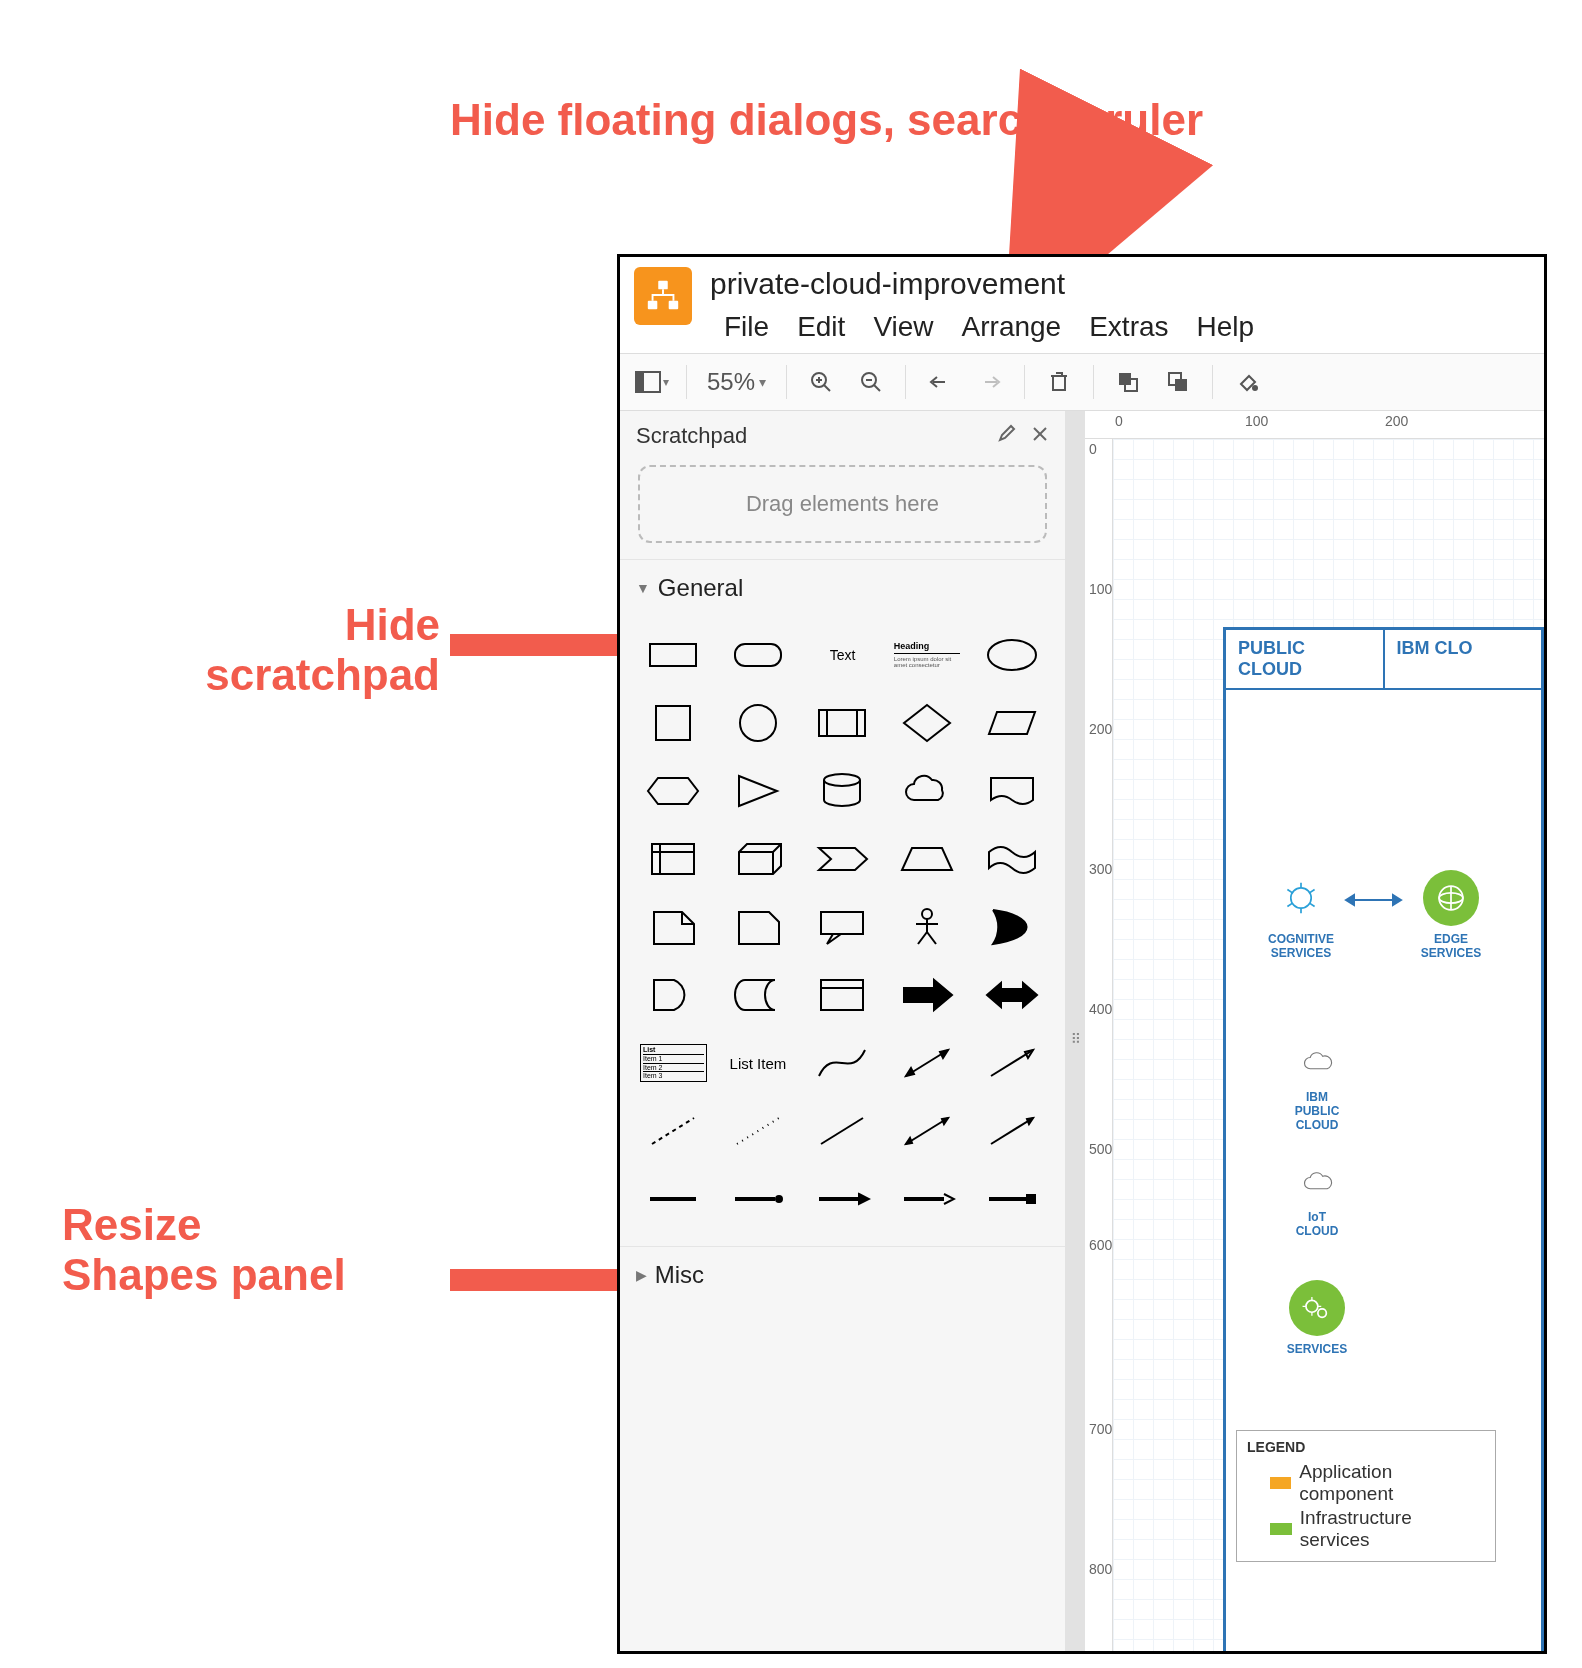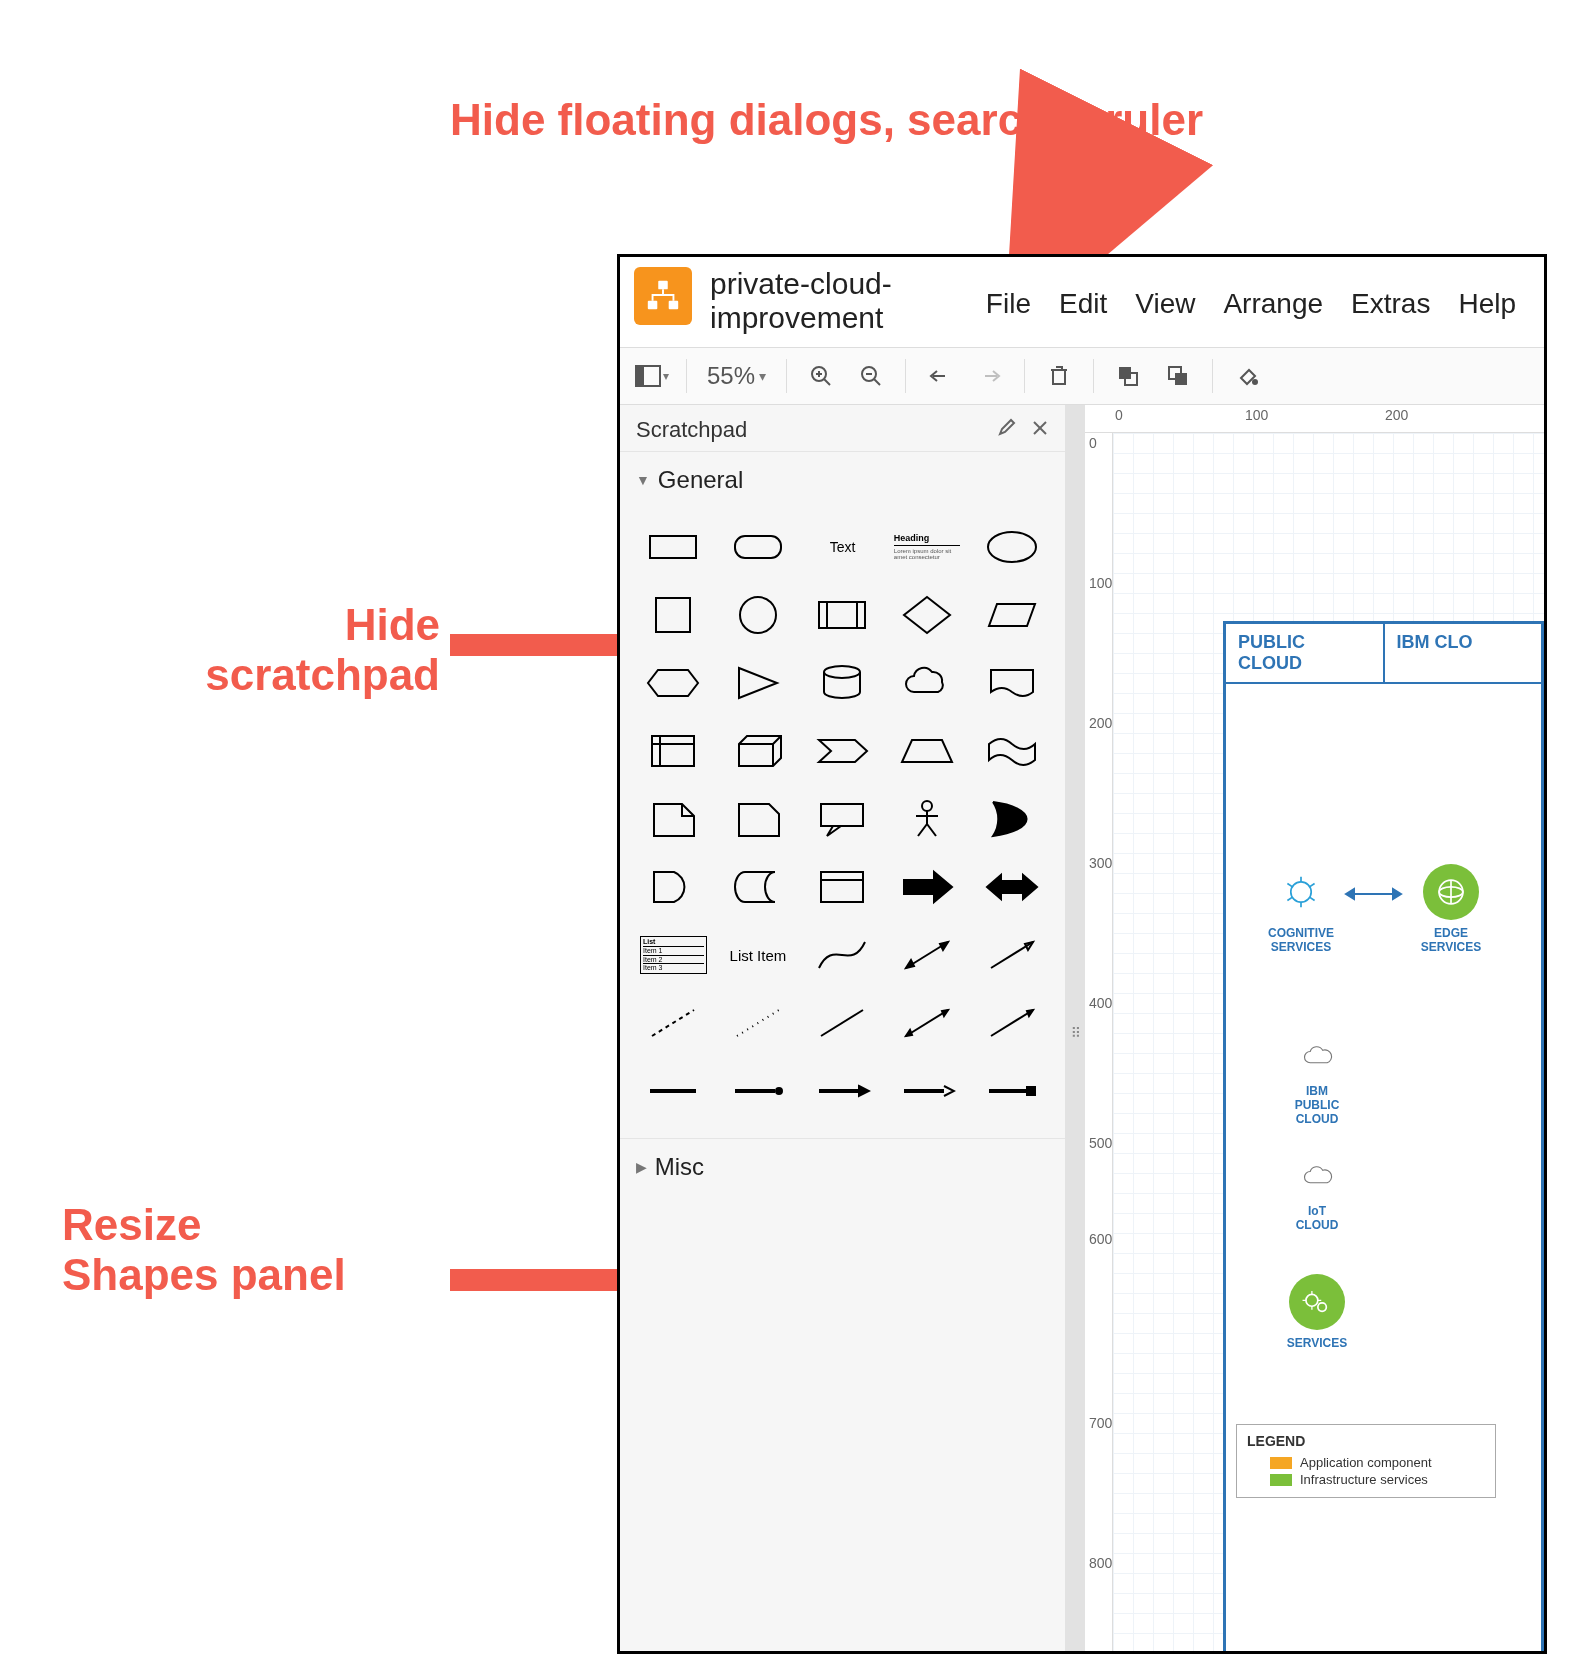--- a/index.html
+++ b/index.html
@@ -29,21 +29,21 @@
   .titlebar { display: flex; align-items: flex-start; padding: 10px 14px 6px 14px; }
   .app-icon {
     width: 58px; height: 58px;
     background: #F7941D;
     border-radius: 6px;
     display: flex; align-items: center; justify-content: center;
     margin-right: 18px;
     flex: 0 0 auto;
   }
   .app-icon svg { width: 38px; height: 38px; }
-  .title-col { display: flex; flex-direction: row; align-items: center; }
+  .title-col { display: flex; flex-direction: column; }
   .doc-title { font-size: 30px; color: #222; margin-bottom: 6px; }
   .menubar { display: flex; gap: 0; }
   .menu-item {
     font-size: 28px; color: #222; padding: 4px 14px; cursor: pointer;
   }
 
   
   .toolbar {
     border-top: 1px solid #ddd;
     border-bottom: 1px solid #ddd;
@@ -182,21 +182,21 @@
     margin-bottom: 6px;
   }
   .node .ico.hollow { background: #fff; border: 2px solid #777; }
   .node .ico svg { width: 34px; height: 34px; stroke: #fff; fill: none; stroke-width: 2; }
   .node .ico.hollow svg { stroke: #777; }
   .legend {
     position: absolute; left: 10px; bottom: 0; width: 260px;
     border: 1px solid #aaa; padding: 8px 10px; background: #fff;
   }
   .legend .title { font-weight: 700; font-size: 14px; color: #333; margin-bottom: 6px; }
-  .legend .row { display: flex; align-items: center; gap: 8px; font-size: 13px; color: #333; margin: 2px 0; padding-left: 23px; }
+  .legend .row { display: flex; align-items: center; gap: 8px; font-size: 19px; color: #333; margin: 2px 0; padding-left: 23px; }
   .legend .sw { width: 22px; height: 12px; }
   .arrowline { position: absolute; stroke: #2E74B5; stroke-width: 2; }
 
   
   .hl-box { position: absolute; border: 6px solid #F25C4D; border-radius: 6px; pointer-events: none; }
 </style>
 </head>
 <body>
 
 <div class="callout callout-top">Hide floating dialogs, search &amp; ruler</div>
@@ -338,20 +338,21 @@
               </svg>
           </span>
           <span>
             <svg width="18" height="18" viewBox="0 0 18 18">
                 <line x1="3" y1="3" x2="15" y2="15" stroke="#666" stroke-width="2"></line>
                 <line x1="15" y1="3" x2="3" y2="15" stroke="#666" stroke-width="2"></line>
               </svg>
           </span>
         </span>
       </div>
+      <div class="scratch-drop">Drag elements here</div>
 
       <div class="cat-header">
         <span class="tri">▼</span>
         <span>General</span>
       </div>
 
       <div class="shape-grid">
 
         <div class="shape-cell">
             <svg viewBox="0 0 58 42">

